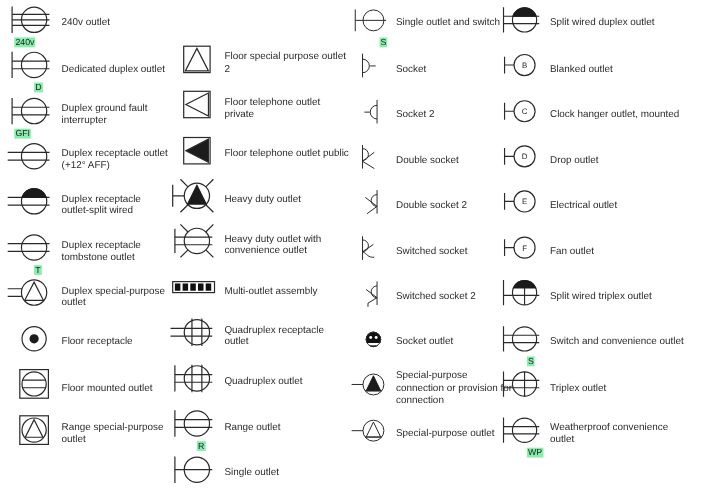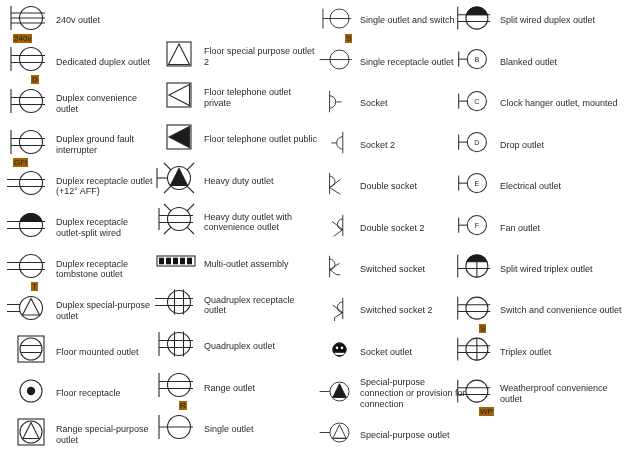--- a/index.html
+++ b/index.html
@@ -9,21 +9,21 @@
   .col1{left:4px;width:150px;}
   .col2{left:152px;width:166px;margin-top:36px;}
   .col3{left:318px;width:150px;}
   .col4{left:452px;width:170px;}
   .item{height:41.45px;display:flex;align-items:center;}
   .iconbox{position:relative;flex:0 0 48px;height:38px;}
   .col3 .iconbox{flex:0 0 38px;}
   .col4 .iconbox{flex:0 0 44px;}
   .iconbox svg{width:100%;height:100%;display:block;}
   .label{margin-left:4px;font-size:9px;line-height:1.2;letter-spacing:0;}
-  .sub{position:absolute;bottom:-3px;left:27px;font-size:8px;color:#222;background:#a16207;padding:0 1px;}
+  .sub{position:absolute;bottom:-3px;left:27px;font-size:8px;color:#222;background:#86efac;padding:0 1px;}
   .sub.wide{left:9px;}
 </style>
 </head>
 <body>
 
 <div class="canvas">
   <div class="col col1">
       <div class="item">
         <span class="iconbox">
           <svg viewBox="0 0 46 38" fill="none" stroke="#2a2a2a" stroke-width="1.1">
@@ -46,30 +46,20 @@
         </span>
         <div class="label">Dedicated duplex outlet</div>
       </div>
       <div class="item">
         <span class="iconbox">
           <svg viewBox="0 0 46 38" fill="none" stroke="#2a2a2a" stroke-width="1.1">
             <path d="M6 4 L6 28"></path>
             <path d="M6 12.5 H40 M6 19.5 H40"></path>
             <circle cx="26" cy="16" r="11.5"></circle>
           </svg>
-        </span>
-        <div class="label">Duplex convenience outlet</div>
-      </div>
-      <div class="item">
-        <span class="iconbox">
-          <svg viewBox="0 0 46 38" fill="none" stroke="#2a2a2a" stroke-width="1.1">
-            <path d="M6 4 L6 28"></path>
-            <path d="M6 12.5 H40 M6 19.5 H40"></path>
-            <circle cx="26" cy="16" r="11.5"></circle>
-          </svg>
           <span class="sub wide">GFI</span>
         </span>
         <div class="label">Duplex ground fault interrupter</div>
       </div>
       <div class="item">
         <span class="iconbox">
           <svg viewBox="0 0 46 38" fill="none" stroke="#2a2a2a" stroke-width="1.1">
             <path d="M2 12.5 H40 M2 19.5 H40"></path>
             <circle cx="26" cy="16" r="11.5"></circle>
           </svg>
@@ -98,39 +88,39 @@
       </div>
       <div class="item">
         <span class="iconbox">
           <svg viewBox="0 0 46 38" fill="none" stroke="#2a2a2a" stroke-width="1.1">
             <path d="M2 12.5 H15 M2 19.5 H15"></path>
             <circle cx="26" cy="16" r="11.5"></circle>
             <path d="M26 6.5 L34.5 23 L17.5 23 Z"></path>
           </svg>
         </span>
         <div class="label">Duplex special-purpose outlet</div>
+      </div>
+      <div class="item">
+        <span class="iconbox">
+          <svg viewBox="0 0 46 38" fill="none" stroke="#2a2a2a" stroke-width="1.1">
+            <circle cx="26" cy="16" r="11"></circle>
+            <circle cx="26" cy="16" r="4.2" fill="#1c1c1c" stroke="none"></circle>
+          </svg>
+        </span>
+        <div class="label">Floor receptacle</div>
       </div>
       <div class="item">
         <span class="iconbox">
           <svg viewBox="0 0 46 38" fill="none" stroke="#2a2a2a" stroke-width="1.1">
             <rect x="13" y="3" width="26" height="26"></rect>
             <circle cx="26" cy="16" r="11"></circle>
             <path d="M15.6 12.5 H36.4 M15.6 19.5 H36.4"></path>
           </svg>
         </span>
         <div class="label">Floor mounted outlet</div>
-      </div>
-      <div class="item">
-        <span class="iconbox">
-          <svg viewBox="0 0 46 38" fill="none" stroke="#2a2a2a" stroke-width="1.1">
-            <circle cx="26" cy="16" r="11"></circle>
-            <circle cx="26" cy="16" r="4.2" fill="#1c1c1c" stroke="none"></circle>
-          </svg>
-        </span>
-        <div class="label">Floor receptacle</div>
       </div>
       <div class="item">
         <span class="iconbox">
           <svg viewBox="0 0 46 38" fill="none" stroke="#2a2a2a" stroke-width="1.1">
             <rect x="13" y="3" width="26" height="26"></rect>
             <circle cx="26" cy="16" r="11"></circle>
             <path d="M26 6.5 L34 22.5 L18 22.5 Z"></path>
           </svg>
         </span>
         <div class="label">Range special-purpose outlet</div>
@@ -251,29 +241,20 @@
             <path d="M6 16 H40"></path>
             <circle cx="26" cy="16" r="11.5"></circle>
           </svg>
           <span class="sub">S</span>
         </span>
         <div class="label">Single outlet and switch</div>
       </div>
       <div class="item">
         <span class="iconbox">
           <svg viewBox="0 0 46 38" fill="none" stroke="#2a2a2a" stroke-width="1.1">
-            <path d="M2 16 H41"></path>
-            <circle cx="26" cy="16" r="11.5"></circle>
-          </svg>
-        </span>
-        <div class="label">Single receptacle outlet</div>
-      </div>
-      <div class="item">
-        <span class="iconbox">
-          <svg viewBox="0 0 46 38" fill="none" stroke="#2a2a2a" stroke-width="1.1">
             <path d="M14 3 V29"></path>
             <path d="M14 9 A7.5 7.5 0 0 1 14 24"></path>
             <path d="M22.5 16.5 H28.5"></path>
           </svg>
         </span>
         <div class="label">Socket</div>
       </div>
       <div class="item">
         <span class="iconbox">
           <svg viewBox="0 0 46 38" fill="none" stroke="#2a2a2a" stroke-width="1.1">

